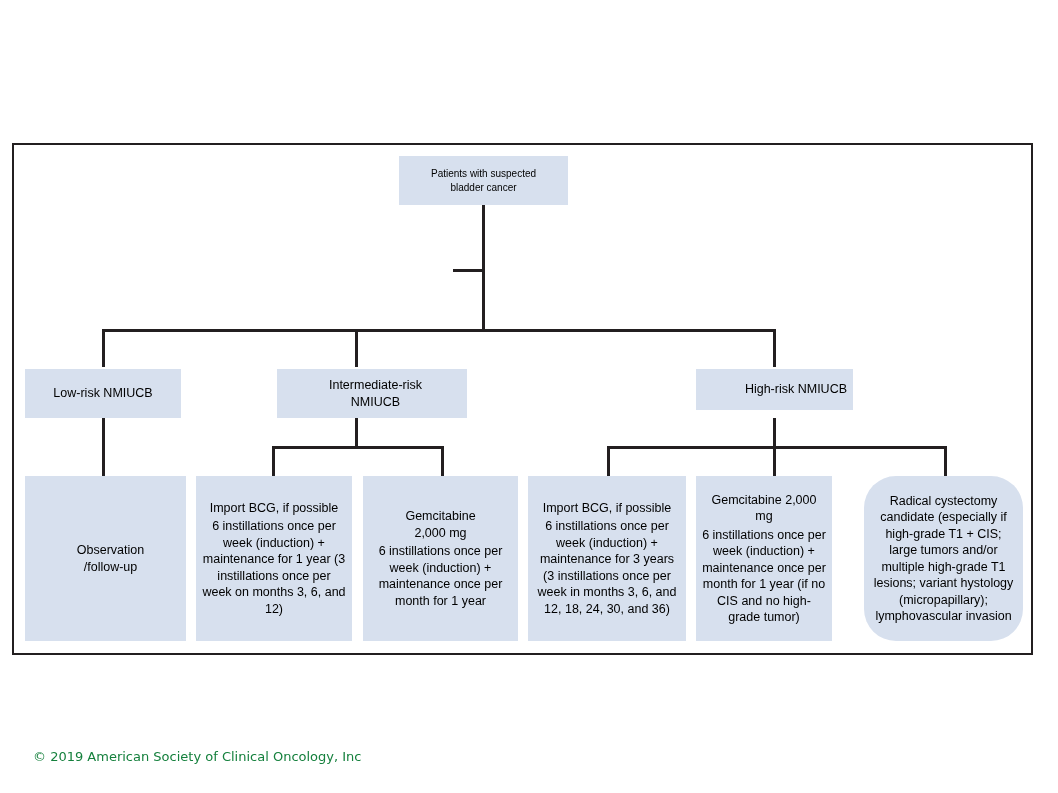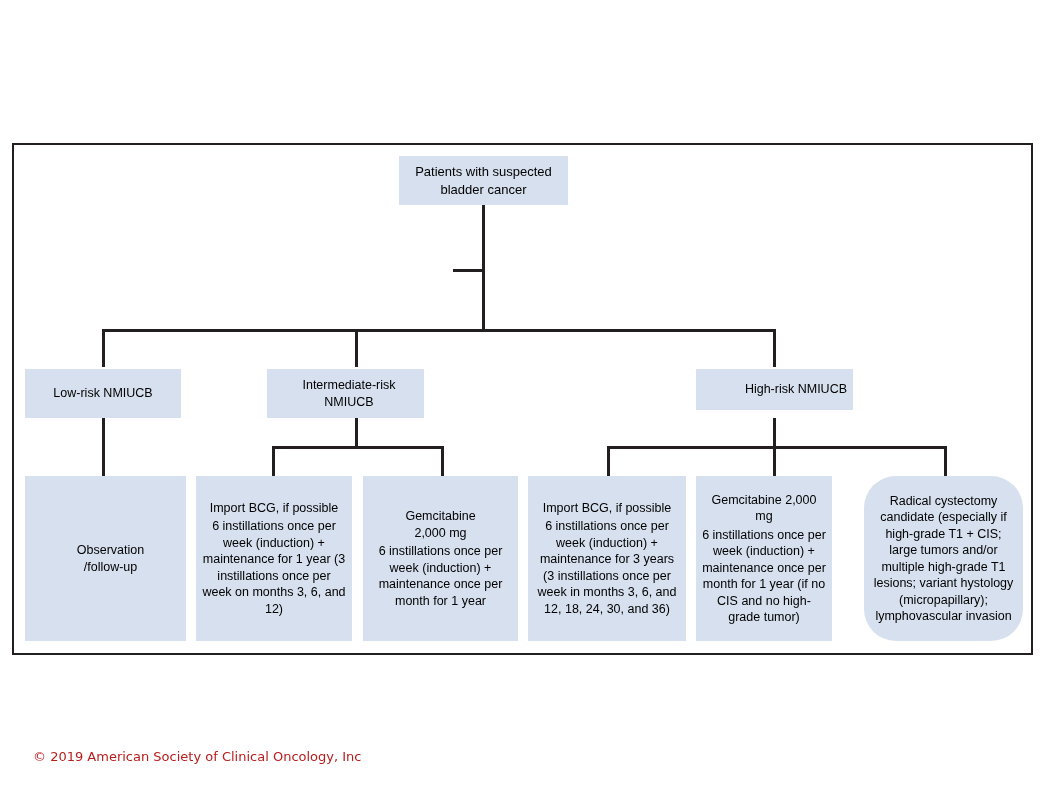--- a/index.html
+++ b/index.html
@@ -45,40 +45,40 @@
     line-height: 1.32;
     color: #000000;
     padding: 4px 6px;
   }
   .node .inner {
     width: 100%;
   }
   .node .para { margin: 0; }
   .node .para + .para { margin-top: 2px; text-align: center; }
 
-  .node-strong { font-size: 13px; }
+  .node-strong { font-size: 10px; }
 
   
   .vline {
     position: absolute;
     background: #231f20;
     width: 3px;
   }
   .hline {
     position: absolute;
     background: #231f20;
     height: 3px;
   }
 
   .credit {
     position: absolute;
     left: 33px;
     top: 749px;
     font-size: 13px;
-    color: #b91c1c;
+    color: #15803d;
     font-family: "DejaVu Sans", sans-serif;
     white-space: nowrap;
   }
 </style>
 </head>
 <body>
 
 <div id="figure-root">
 
   <div class="frame"></div>
@@ -116,21 +116,21 @@
 
 
   <div class="node" style="left:25px; top:369px; width:156px; height:49px;">
     <div class="inner">
       <div class="para">
         <span>Low-risk NMIUCB</span>
       </div>
     </div>
   </div>
 
-  <div class="node" style="left:267px; top:369px; width:157px; height:49px;padding-left:13px;">
+  <div class="node" style="left:277px; top:369px; width:190px; height:49px;padding-left:13px;">
     <div class="inner">
       <div class="para">
         <span>Intermediate-risk</span><br>
         <span>NMIUCB</span>
       </div>
     </div>
   </div>
 
   <div class="node" style="left:696px; top:369px; width:157px; height:41px;text-align:right;">
     <div class="inner">

